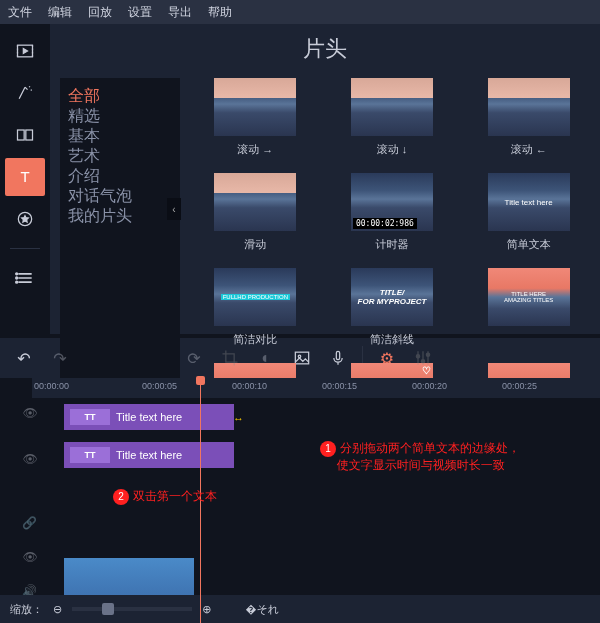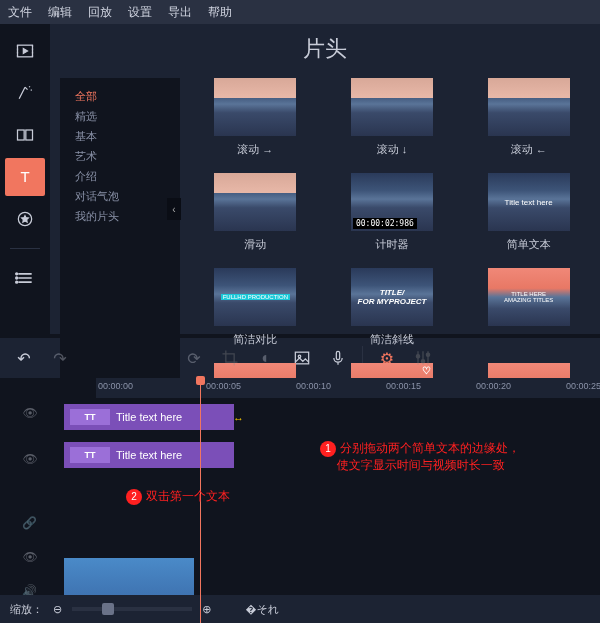--- a/index.html
+++ b/index.html
@@ -7,39 +7,39 @@
 .menubar{height:24px;background:#2a3142;display:flex;align-items:center;padding:0 8px;gap:16px;font-size:12px;color:#d0d4e0}
 .menubar span{cursor:pointer}
 .main{display:flex;height:310px}
 .sidebar{width:50px;background:#10141e;display:flex;flex-direction:column;align-items:center;padding-top:8px;gap:4px}
 .sb-btn{width:40px;height:38px;display:flex;align-items:center;justify-content:center;border-radius:2px}
 .sb-btn.active{background:#f1765f}
 .content{flex:1;background:#1c2333;display:flex;flex-direction:column}
 .header-title{text-align:center;font-size:22px;color:#c8ccd8;padding:10px 0 14px}
 .content-body{display:flex;flex:1;padding:0 10px}
 .cat-panel{width:120px;background:#10141e;display:flex;flex-direction:column;position:relative}
-.cat-list{flex:1;padding:8px 15px;font-size:11px;line-height:20px}
+.cat-list{flex:1;padding:8px 8px;font-size:16px;line-height:20px}
 .cat-item{color:#8a92a8;cursor:pointer}
 .cat-item.active{color:#f1765f}
 .chev{position:absolute;right:-1px;top:120px;background:#0a0d15;width:14px;height:22px;display:flex;align-items:center;justify-content:center;font-size:10px;color:#aaa}
 .store{height:36px;border-top:1px solid #2a3142;display:flex;align-items:center;justify-content:center;gap:6px;color:#c8ccd8;font-size:12px}
 .grid{flex:1;display:grid;grid-template-columns:repeat(3,1fr);gap:16px 14px;padding:0 0 0 14px;align-content:start}
 .gitem{display:flex;flex-direction:column;align-items:center;gap:6px}
 .thumb{width:82px;height:58px;background:linear-gradient(#2a3a5a 0%,#3d5478 30%,#5a7498 45%,#3a4a6a 60%,#2a3550 100%);position:relative;display:flex;align-items:center;justify-content:center;font-size:8px;color:#fff;text-align:center;overflow:hidden}
 .thumb.coral{background:linear-gradient(#f08878 0%,#e87865 35%,#5a7498 50%,#3a4a6a 70%,#2a3550 100%)}
 .thumb .sky{position:absolute;top:0;left:0;right:0;height:35%;background:linear-gradient(#d8a898,#e8b8a8)}
 .tlabel{font-size:11px;color:#c8ccd8}
 .timecode{position:absolute;bottom:2px;left:2px;background:#000;color:#fff;font-size:8px;padding:1px 3px;font-family:monospace}
 .fav{position:absolute;top:2px;right:2px;color:#fff;font-size:10px}
 .toolbar{height:40px;background:#1c2333;display:flex;align-items:center;padding:0 8px;gap:4px;margin-top:4px}
 .tbtn{width:32px;height:32px;display:flex;align-items:center;justify-content:center;color:#c8ccd8;font-size:16px}
 .tbtn.dim{opacity:0.35}
 .tsep{width:1px;height:24px;background:#2a3142;margin:0 4px}
 .timeline{position:relative;background:#10141e;height:245px}
-.ruler{height:20px;background:#1c2333;margin-left:96px;position:relative;font-size:9px;color:#8a92a8;font-family:monospace}
+.ruler{height:20px;background:#1c2333;margin-left:32px;position:relative;font-size:9px;color:#8a92a8;font-family:monospace}
 .ruler span{position:absolute;top:3px}
 .playhead{position:absolute;top:0;bottom:0;width:1px;background:#f1765f;left:200px;z-index:5}
 .playhead::before{content:"";position:absolute;top:-2px;left:-4px;width:9px;height:9px;background:#f1765f;border-radius:2px}
 .tracks{position:relative;margin-left:60px}
 .track-icons{position:absolute;left:-50px;top:0;width:40px;display:flex;flex-direction:column;gap:20px;padding-top:8px;align-items:center}
 .clip{position:absolute;height:26px;background:#7b4fb8;display:flex;align-items:center;padding:0 6px;gap:6px;color:#fff;font-size:11px}
 .clip .tt{width:40px;height:16px;background:#9b6fd8;display:flex;align-items:center;justify-content:center;font-size:9px;font-weight:bold}
 .clip1{top:6px;left:4px;width:170px}
 .clip2{top:44px;left:4px;width:170px}
 .anno{position:absolute;color:#ff2020;font-size:12px;z-index:10}
@@ -271,21 +271,21 @@
       <span class="tt">TT</span>
       <span>Title text here</span>
     </div>
     <div class="vtrack"></div>
   </div>
 
   <div class="anno" style="top:62px;left:320px">
     <span class="anno-num">1</span><span>分别拖动两个简单文本的边缘处，</span><br>
     &nbsp;&nbsp;&nbsp;&nbsp;&nbsp;<span>使文字显示时间与视频时长一致</span>
   </div>
-  <div class="anno" style="top:110px;left:126px">
+  <div class="anno" style="top:110px;left:113px">
     <span class="anno-num">2</span><span>双击第一个文本</span>
   </div>
 
   <div class="zoombar">
     <span>缩放：</span>
     <span>⊖</span>
     <div class="zslider"></div>
     <span>⊕</span>
     <span style="margin-left:24px">�それ</span>
   </div>

